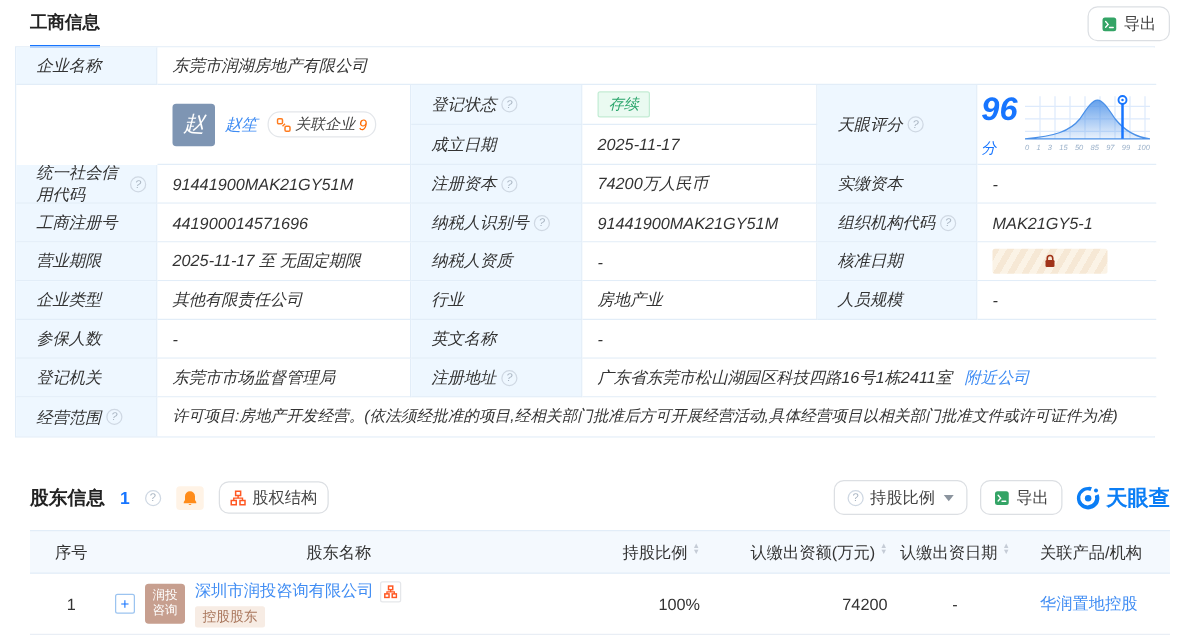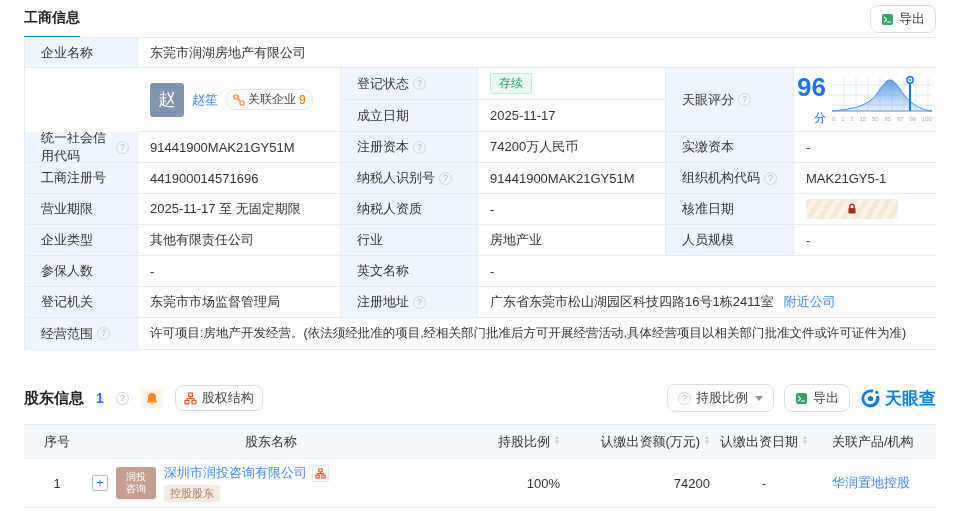--- a/index.html
+++ b/index.html
@@ -11,41 +11,41 @@
   .tabbar { position:absolute; top:0; left:0; right:0; height:37px; }
   .tabs { position:absolute; left:24px; top:9px; display:flex; gap:26px; font-size:14px; }
   .tab { cursor:pointer; padding-bottom:9px; }
   .tab.active { color:#222; font-weight:bold; border-bottom:3px solid #1775ff; }
   .tab.inactive { color:#9aa3ad; }
   .btn { display:inline-flex; align-items:center; gap:5px; border:1px solid #dcdfe3; border-radius:8px;
          background:#fff; font-size:13px; color:#444; padding:4px 10px; cursor:pointer; white-space:nowrap; }
   .export-top { position:absolute; right:24px; top:5px; }
 
   
-  .info { position:absolute; left:24px; top:37px; width:912px;
+  .info { position:absolute; left:12px; top:37px; width:912px;
           display:grid; grid-template-columns:113px 203px 137px 188px 128px 143px;
           grid-template-rows:30px 32px 32px 31px 31px 31px 31px 31px 31px 31px;
-          border:1px solid #e2edf8; font-size:13px; }
+          border:1px solid #e2edf8; font-size:13px;font-style:italic; }
   .cell { display:flex; align-items:center; border-right:1px solid #e2edf8; border-bottom:1px solid #e2edf8; overflow:hidden; }
   .lbl { background:#eef7ff; padding:0 8px 0 16px; gap:4px; color:#333; }
   .val { background:#fff; padding:0 12px; color:#333; }
   .no-r { border-right:none; } .no-b { border-bottom:none; }
   .help { width:13px; height:13px; min-width:13px; border:1px solid #cfd8e3; border-radius:50%;
           color:#aab6c3; font-size:9px; line-height:11px; text-align:center; display:inline-block; }
   a.lnk { color:#3f8cf3; text-decoration:none; cursor:pointer; }
 
   .avatar { width:34px; height:34px; border-radius:3px; background:#7e95b3; color:#fff; font-size:17px;
             display:flex; align-items:center; justify-content:center; margin-right:8px; }
   .rel-badge { display:inline-flex; align-items:center; gap:3px; border:1px solid #e3e6ea; border-radius:10px;
                padding:1px 6px; margin-left:8px; font-size:12px; color:#444; background:#fff; cursor:pointer; }
   .rel-badge b { color:#ff6a00; font-weight:normal; }
   .status-badge { background:#eafaf1; border:1px solid #c3ecd4; color:#2aa56b; font-size:12px;
                   padding:1px 8px; border-radius:2px; }
 
-  .score-cell { justify-content:center; gap:4px; padding:0 4px;text-align:right; }
+  .score-cell { justify-content:center; gap:4px; padding:0 4px; }
   .score-num { color:#1775ff; font-weight:bold; font-size:26px; line-height:1; }
   .score-unit { font-size:12px; font-weight:normal; }
   .curve-wrap { width:104px; }
   .axis { display:flex; justify-content:space-between; font-size:6px; color:#9ab0c9; padding:0 2px; transform:translateY(-2px); }
 
   .lock-box { width:92px; height:20px; border-radius:2px; display:flex; align-items:center; justify-content:center;
               background:repeating-linear-gradient(120deg,#f6e8d5 0 5px,#fbf3e6 5px 10px); }
 
   
   .sh-head { position:absolute; left:24px; right:24px; top:384px; display:flex; align-items:center; justify-content:space-between; }
@@ -65,21 +65,21 @@
   .c-name { flex:1; display:flex; align-items:center; padding-left:2px; }
   .c-name.hdr { justify-content:center; }
   .c-ratio { width:110px; display:flex; justify-content:flex-end; align-items:center; gap:2px; }
   .c-amt { width:150px; display:flex; justify-content:flex-end; align-items:center; gap:2px; }
   .c-date { width:108px; display:flex; justify-content:center; align-items:center; gap:2px; }
   .c-rel { width:118px; display:flex; justify-content:flex-start; align-items:center; padding-left:14px; }
   .sort { display:flex; flex-direction:column; line-height:0; margin-left:2px; }
   .sort span { font-size:6px; color:#c5ccd6; height:5px; }
   .expand-btn { width:16px; height:16px; border:1px solid #9cc4f0; border-radius:2px; color:#1775ff; font-size:12px;
                 line-height:14px; text-align:center; background:#fff; cursor:pointer; margin-right:8px; }
-  .sh-logo { width:40px; height:32px; border-radius:3px; background:#c79f8f; color:#fff; font-size:10px; line-height:1.2;
+  .sh-logo { width:32px; height:32px; border-radius:3px; background:#c79f8f; color:#fff; font-size:10px; line-height:1.2;
              display:flex; flex-direction:column; align-items:center; justify-content:center; margin-right:8px; }
   .org-badge { width:17px; height:17px; border:1px solid #e5e7ea; border-radius:2px; display:inline-flex;
                align-items:center; justify-content:center; margin-left:5px; cursor:pointer; background:#fff; }
   .holder-tag { display:inline-block; background:#f7ece4; color:#a9765c; font-size:11px; padding:1px 6px; border-radius:2px; margin-top:3px; }
   .name-col { display:flex; flex-direction:column; align-items:flex-start; }
   .nowrap { white-space:nowrap; }
   .scope-text { white-space:nowrap; font-size:12.5px; }
 </style>
 </head>
 <body>

